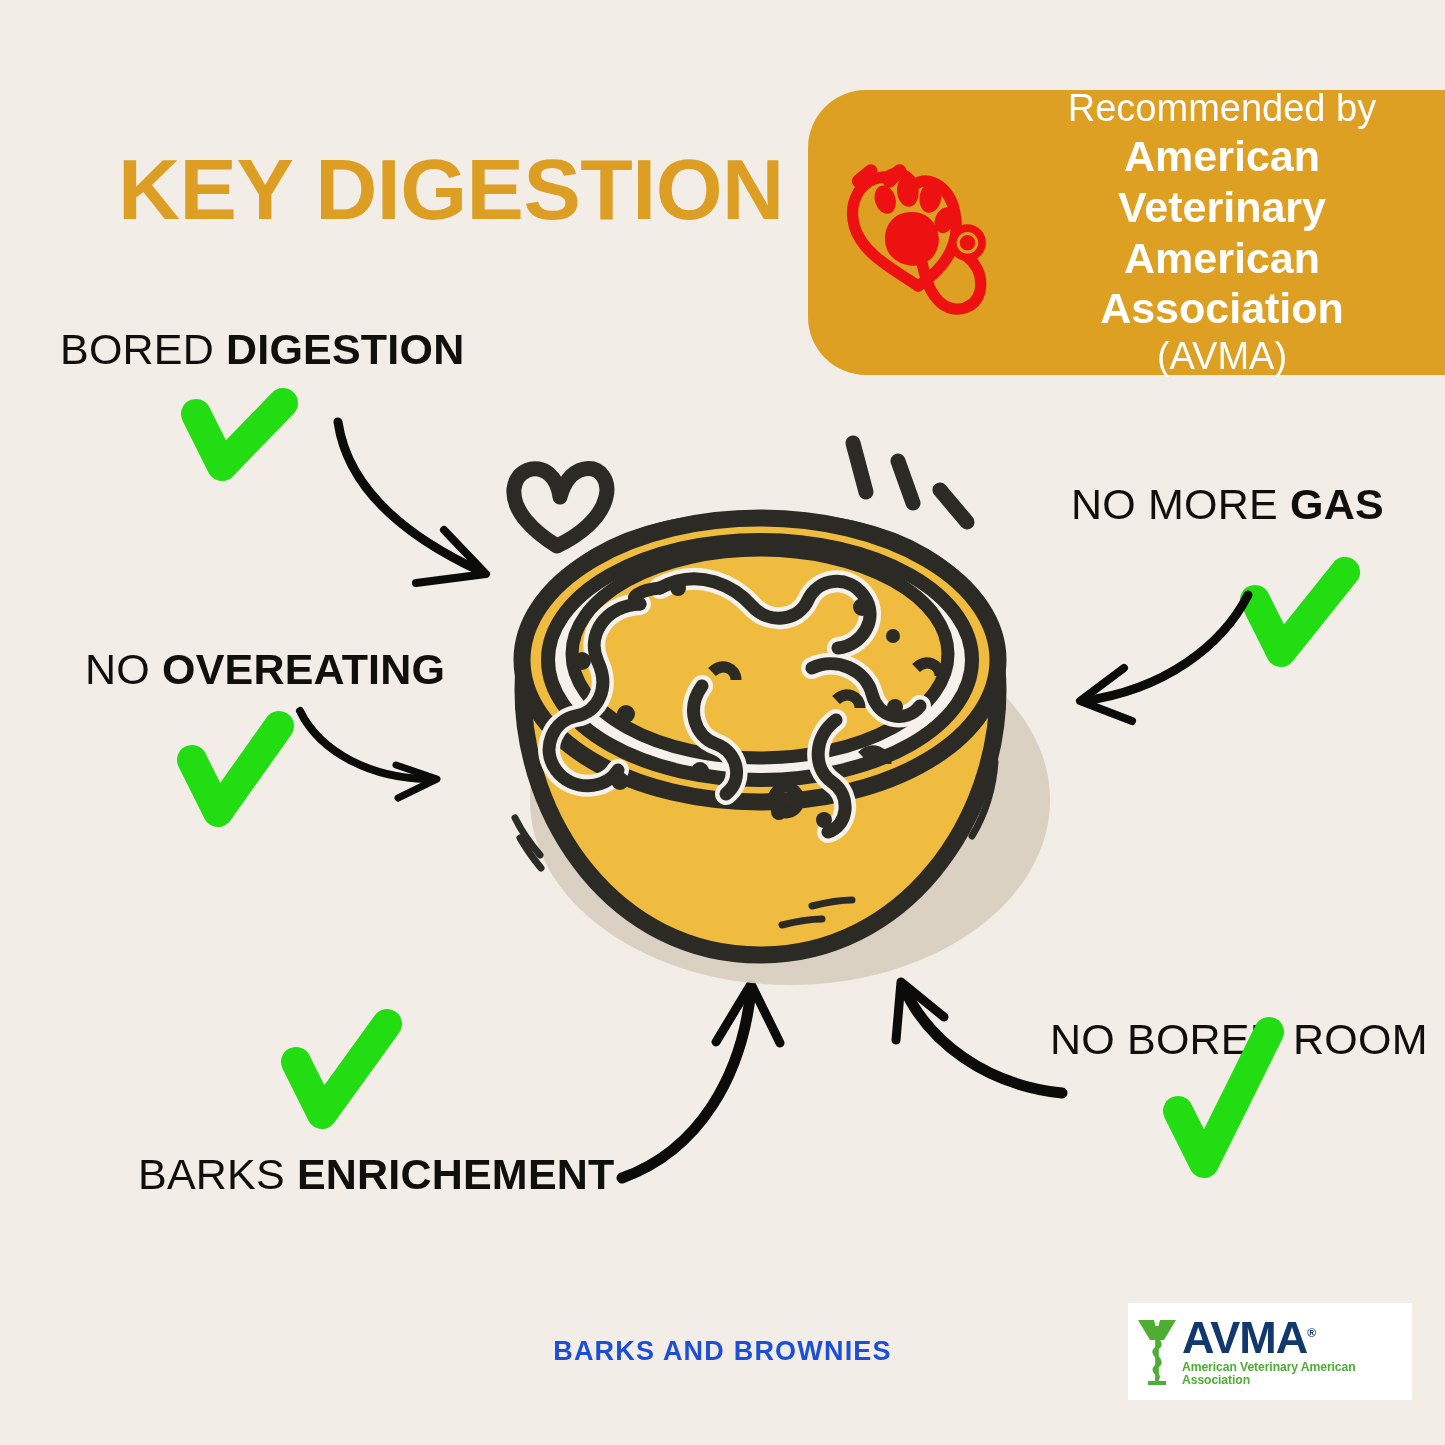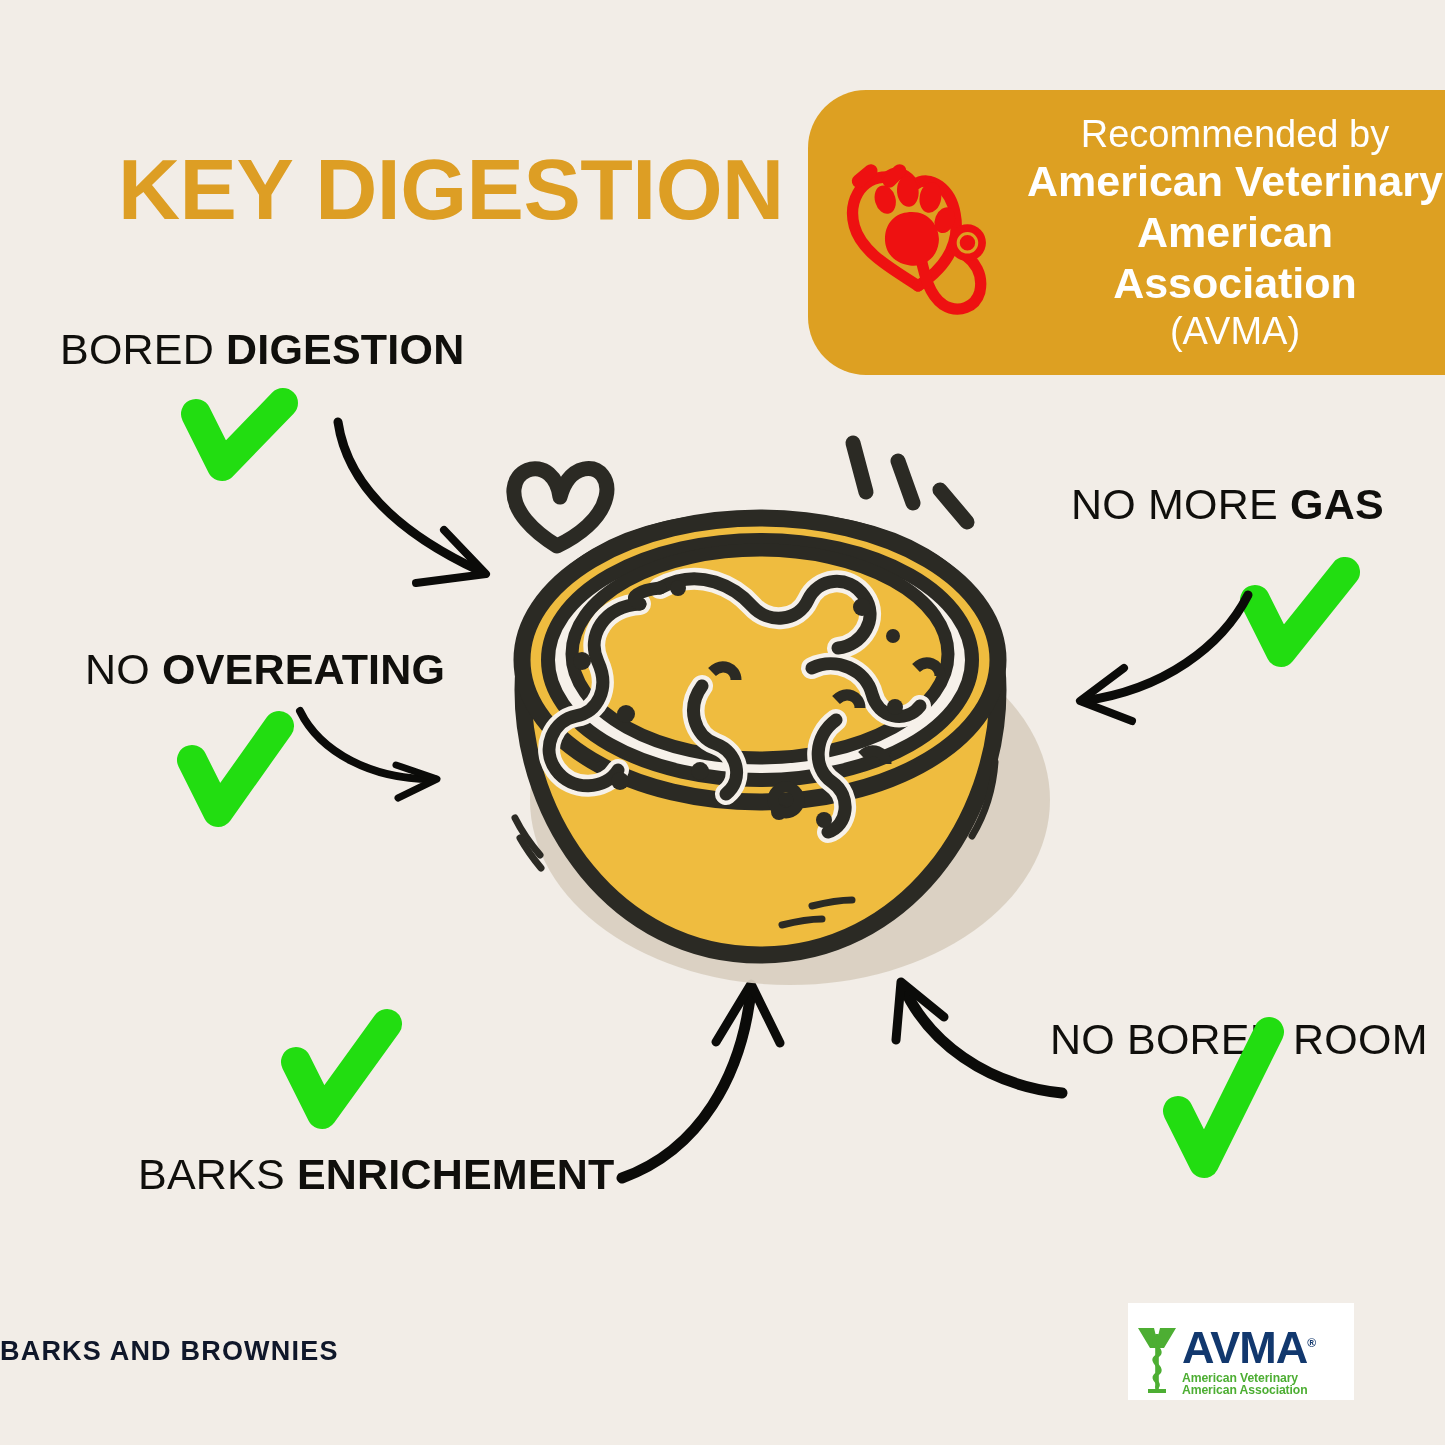--- a/index.html
+++ b/index.html
@@ -27,47 +27,47 @@
     background:#DDA022;
     border-radius:58px 0 0 58px;
     display:flex; align-items:center;
   }
   #avma-badge .badge-icon{
     width:185px; height:200px; margin-left:32px; flex:none;
     display:flex;align-items:center;justify-content:center;
   }
   #avma-badge .badge-text{
     flex:1; text-align:center; color:#fff;
-    line-height:1.18;
+    padding-right:26px; line-height:1.18;
   }
   .badge-line{font-size:38px;}
   .badge-line.b{font-weight:bold; font-size:43px;}
 
   
   .benefit-label{
     font-size:43px; color:#100F0C; white-space:nowrap;
     letter-spacing:0.2px;
   }
   .benefit-label b{font-weight:bold;}
   #label-digestion{left:60px; top:325px;}
   #label-overeating{left:85px; top:645px;}
   #label-gas{left:1071px; top:480px;}
   #label-bored{left:1050px; top:1015px;}
   #label-enrichment{left:138px; top:1150px;}
 
   
   #footer-brand{
-    left:0; right:0; top:1336px; text-align:left;
+    left:0; right:0; top:1336px; text-align:center;
     font-size:27px; font-weight:bold; letter-spacing:1.2px;
-    color:#0f172a;
+    color:#1d4ed8;
   }
   #avma-logo{
-    left:1128px; top:1303px; width:226px; height:97px;
+    left:1128px; top:1303px; width:284px; height:97px;
     background:#ffffff;
-    display:flex; align-items:flex-end; padding:4px 6px;
+    display:flex; align-items:center; padding:4px 6px;
     box-sizing:border-box;
   }
   #avma-logo .logo-mark{width:46px;height:72px;flex:none;}
   #avma-logo .logo-right{flex:1;display:flex;flex-direction:column;align-items:flex-start;justify-content:center;margin-left:2px;}
   #avma-logo .logo-word{
     font-size:45px;font-weight:bold;color:#12386E;line-height:0.92;
     letter-spacing:-1px; position:relative;
   }
   #avma-logo .logo-reg{font-size:12px;vertical-align:super;}
   #avma-logo .logo-tag{

